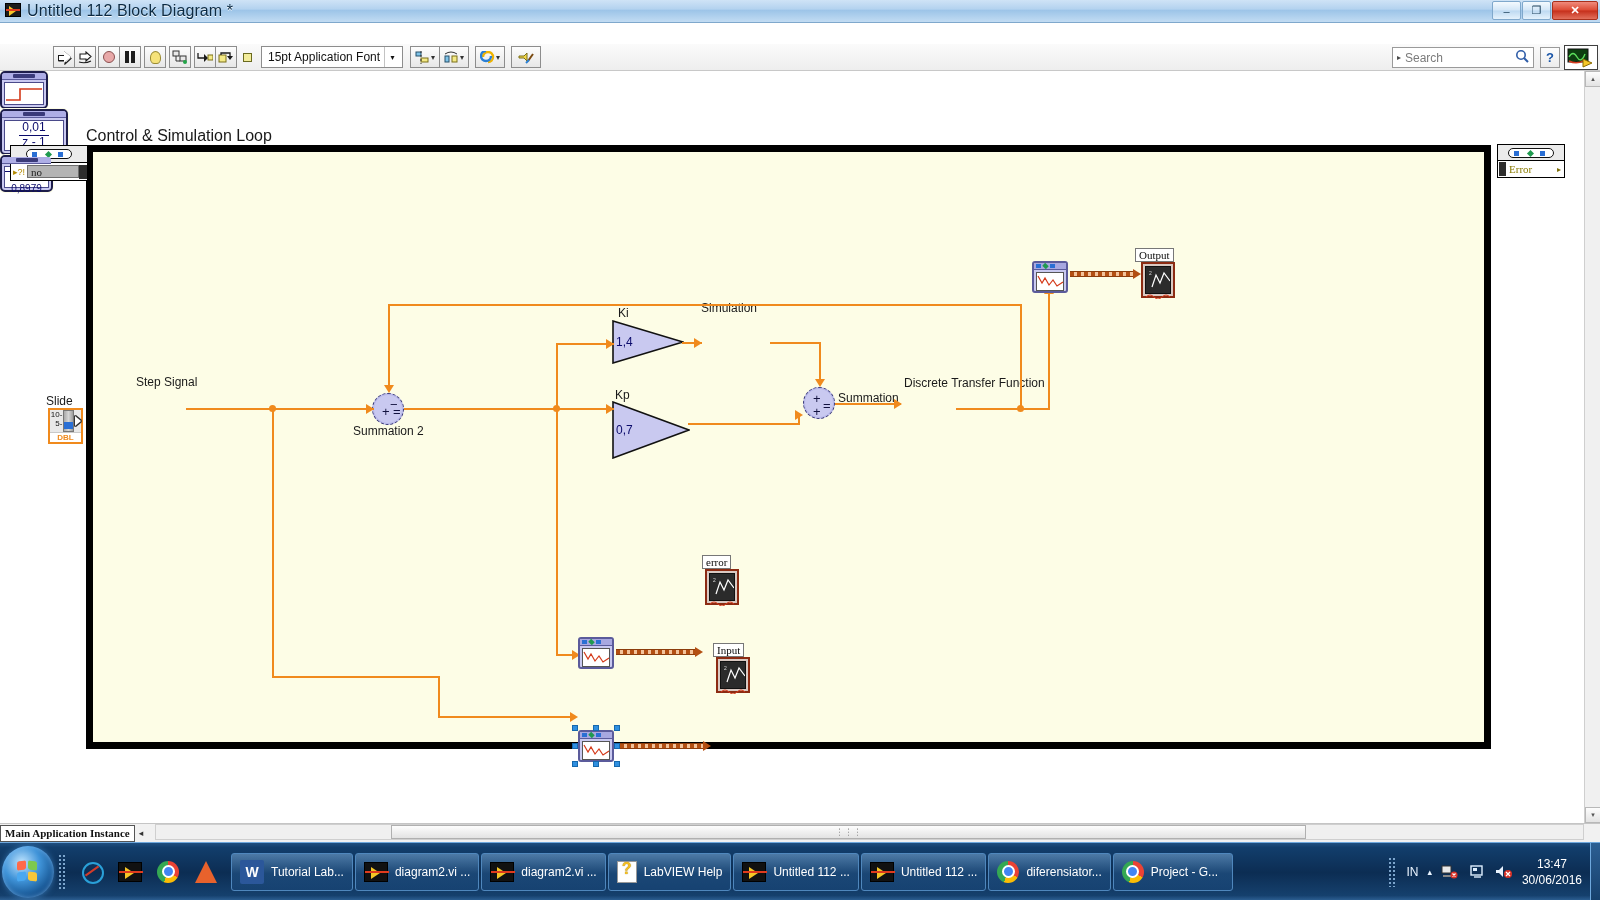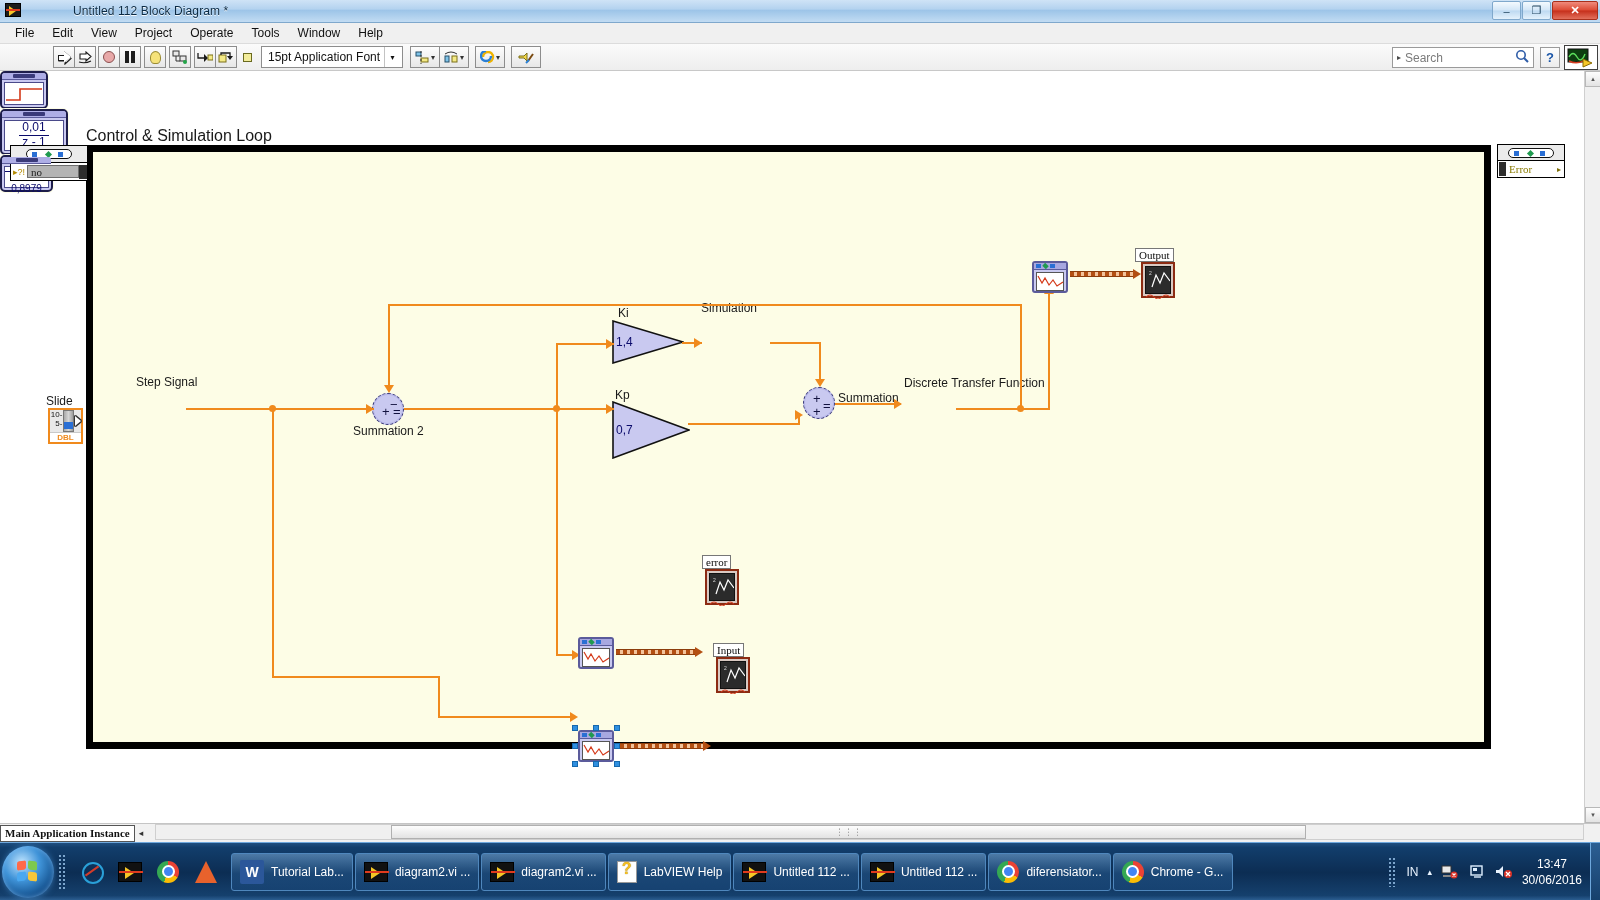--- a/index.html
+++ b/index.html
@@ -30,23 +30,22 @@
   .lv-vi-icon::before {
     content: ""; position: absolute; left: 3px; top: 2px;
     width: 0; height: 0; border-left: 7px solid #f6c626;
     border-top: 5px solid transparent; border-bottom: 5px solid transparent;
   }
   .lv-vi-icon::after {
     content: ""; position: absolute; left: 0; top: 5px; width: 16px; height: 2px;
     background: #e03b1e;
   }
   .titlebar .tb-title {
-    font-size: 12px; color: #0b2a43; letter-spacing: .1px;
+    font-size: 16px; color: #0b2a43; letter-spacing: .1px;
     text-shadow: 0 1px 0 rgba(255,255,255,.85);
-    margin-left: 46px;
   }
   .winbtns { position: absolute; right: 2px; top: 1px; display: flex; gap: 1px; }
   .winbtn {
     width: 29px; height: 19px; border: 1px solid #7fa8cc; border-radius: 2px;
     background: linear-gradient(to bottom,#f4fafe,#d3e6f7 48%,#bdd9f1 52%,#e5f2fc);
     display: flex; align-items: center; justify-content: center;
     font-size: 11px; color: #21455f;
   }
   .winbtn.close {
     width: 46px;
@@ -400,30 +399,20 @@
       <div class="lv-vi-icon"></div>
     </div>
     <div class="tb-title">Untitled 112 Block Diagram *</div>
     <div class="winbtns">
       <div class="winbtn">–</div>
       <div class="winbtn">❐</div>
       <div class="winbtn close">✕</div>
     </div>
   </div>
 
-  <div class="menubar">
-    <div class="menuitem">File</div>
-    <div class="menuitem">Edit</div>
-    <div class="menuitem">View</div>
-    <div class="menuitem">Project</div>
-    <div class="menuitem">Operate</div>
-    <div class="menuitem">Tools</div>
-    <div class="menuitem">Window</div>
-    <div class="menuitem">Help</div>
-  </div>
 
   <div class="toolbar">
 
     <div class="tgroup" style="left:53px;">
       <div class="tbtn">
         <span class="glyph-arrow">
           <svg width="14" height="13" viewBox="0 0 14 13">
               <path d="M1 4 h6 V1 l6 5.5 -6 5.5 V9 H1 Z" fill="#fff" stroke="#1a1a1a" stroke-width="1.2"></path>
             </svg>
         </span>
@@ -860,21 +849,21 @@
       <div class="taskbtn">
         <span class="lvicon"></span>
         <span class="tlabel">Untitled 112 ...</span>
       </div>
       <div class="taskbtn">
         <span class="chromeicon"></span>
         <span class="tlabel">diferensiator...</span>
       </div>
       <div class="taskbtn">
         <span class="chromeicon"></span>
-        <span class="tlabel">Chrome - G...</span>
+        <span class="tlabel">Project - G...</span>
       </div>
     </div>
 
     <div class="tray">
       <span class="grip" style="height:30px;margin:0;"></span>
       <span>IN</span>
       <span style="font-size:9px;">▴</span>
       <span class="trayicon">
         <svg width="17" height="15" viewBox="0 0 17 15">
             <rect x="1" y="2" width="9" height="7" fill="#e9e9e9" stroke="#333"></rect>

